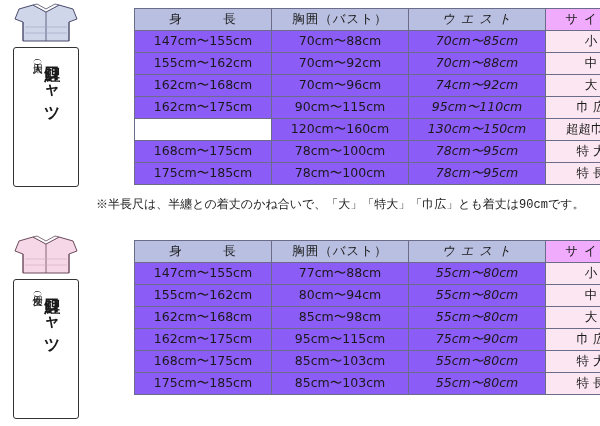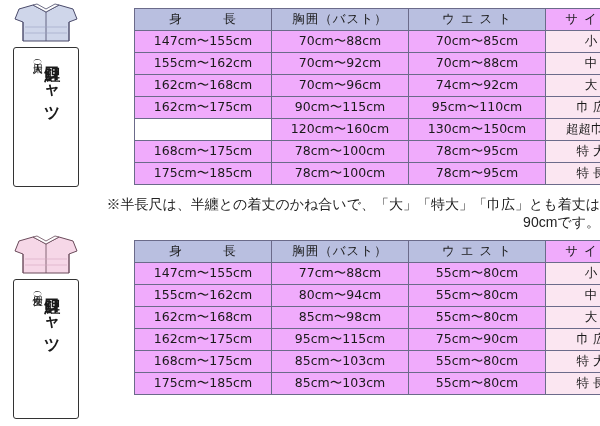--- a/index.html
+++ b/index.html
@@ -102,40 +102,39 @@
     font-family: "DejaVu Sans", sans-serif;
     padding: 0;
     white-space: nowrap;
   }
   table.sizes thead th {
     font-weight: normal;
     letter-spacing: 1px;
   }
   .c0 { width: 136px; }
   .c1 { width: 136px; }
-  .c2 { width: 136px; }
+  .c2 { width: 136px; font-style: italic; }
   .c3 { width: 90px; }
 
   
   .h-blue   { background: #b9bfe0; }
   .h-pink   { background: #f0abfc; }
   
-  .b-blue   { background: #f0abfc; }
+  .b-blue   { background: #8b5cf6; }
   .b-pink   { background: #fbe6f1; }
   .empty    { background: #ffffff; }
 
   .note {
     position: absolute;
     left: 96px;
     top: 196px;
-    font-size: 14px;
-    font-family: Liberation Sans, sans-serif;
+    font-size: 12px;
+    font-family: Liberation Mono, monospace;
     color: #222;
     letter-spacing: 0px;
-    text-align: right;
   }
 </style>
 </head>
 <body>
 
 <div class="page">
 
   <div class="block block-men">
     <div class="left-col">
 

